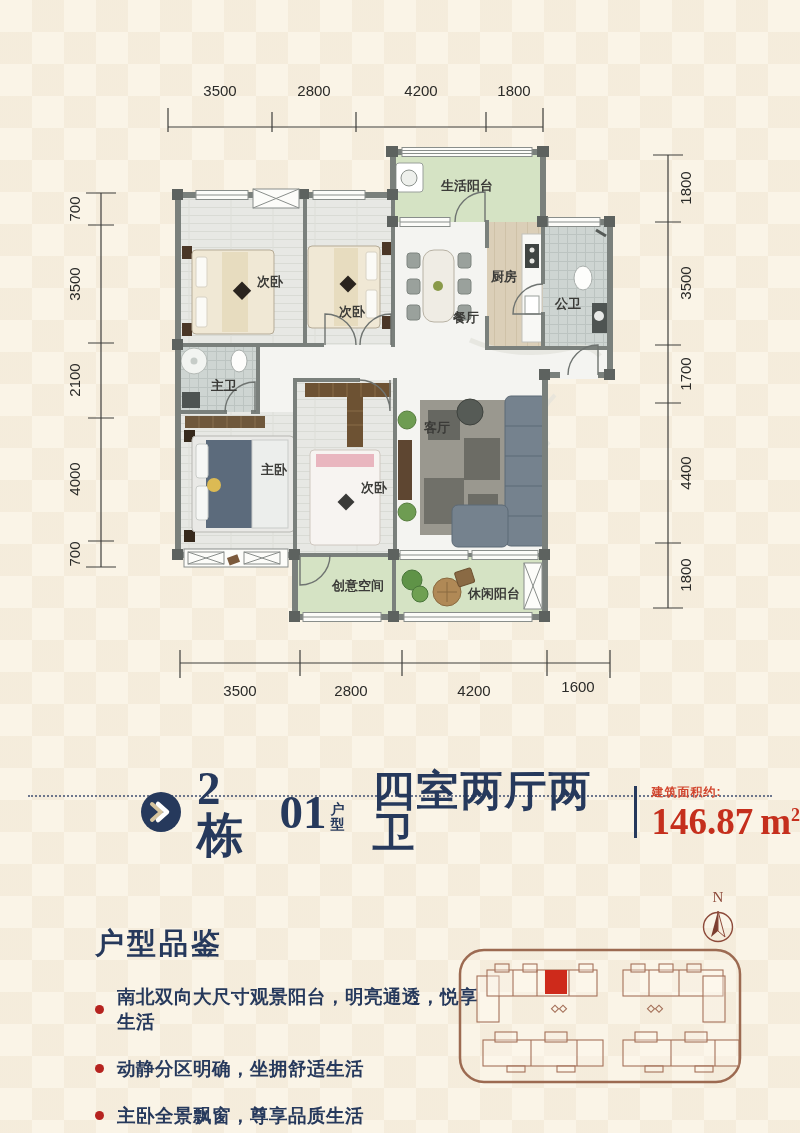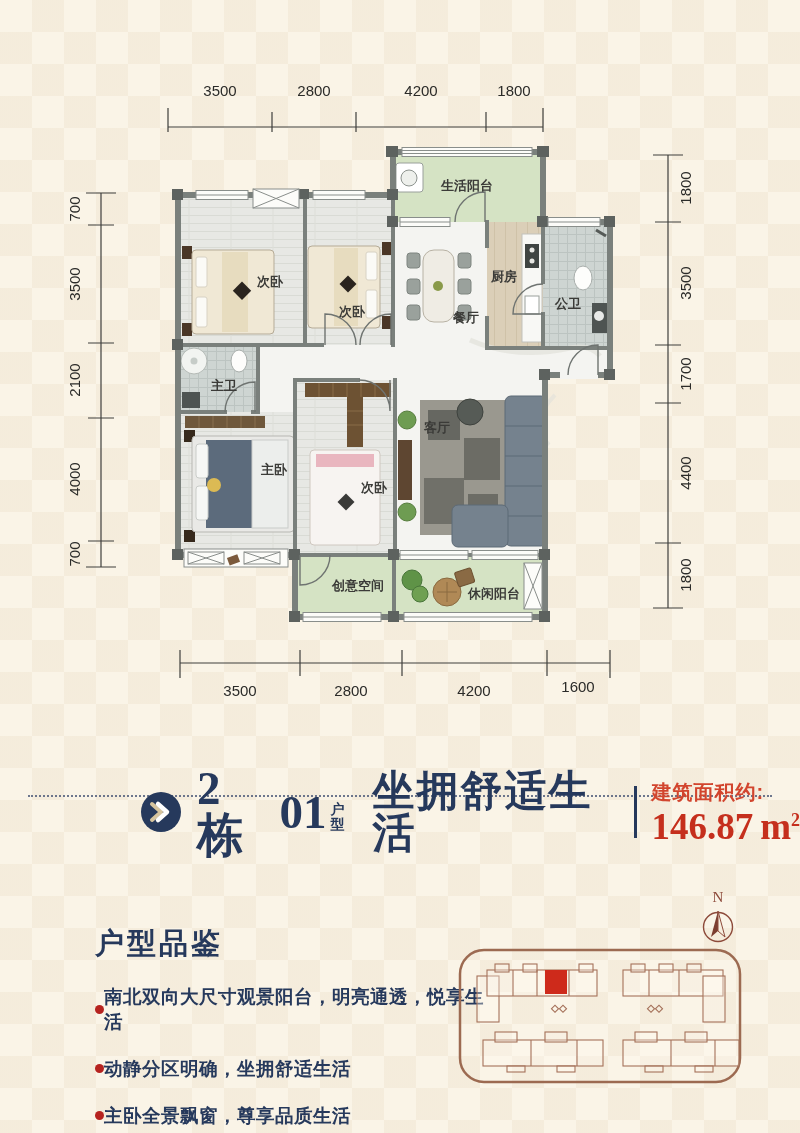--- a/index.html
+++ b/index.html
@@ -17,28 +17,28 @@
   .titlebar{position:absolute;top:781px;left:140px;height:62px;display:flex;align-items:center;}
   .tb-icon{width:42px;height:42px;flex:none;}
   .tb-main{display:flex;align-items:center;color:#26395c;}
   .tb-b{font-family:"Liberation Serif",serif;font-weight:700;font-size:47px;margin-left:15px;line-height:1;}
   .tb-no{font-family:"Liberation Serif",serif;font-weight:700;font-size:47px;margin-left:19px;line-height:1;}
   .tb-stack{display:inline-flex;flex-direction:column;margin-left:4px;margin-top:10px;}
   .tb-stack i{font-style:normal;font-size:14px;font-weight:700;line-height:1.1;color:#26395c;}
   .tb-layout{font-size:42px;font-weight:700;margin-left:28px;letter-spacing:2px;line-height:1;}
   .tb-div{width:3px;height:52px;background:#26395c;margin-left:24px;flex:none;}
   .tb-area{margin-left:14px;}
-  .tb-area-label{color:#d2452e;font-size:20px;font-weight:700;letter-spacing:1px;margin-bottom:2px;}
+  .tb-area-label{color:#d2452e;font-size:12px;font-weight:700;letter-spacing:1px;margin-bottom:2px;}
   .tb-area-value{color:#c52f1d;font-family:"Liberation Serif",serif;font-weight:700;font-size:37px;line-height:1;}
   .tb-area-value .unit{margin-left:7px;}
   .tb-area-value sup{font-size:18px;}
   .features{position:absolute;left:95px;top:924px;width:390px;}
   .features h2{margin:0 0 20px 0;color:#26395c;font-size:29px;font-weight:700;letter-spacing:3px;}
   .features ul{list-style:none;margin:0;padding:0;}
-  .features li{display:flex;align-items:center;margin-bottom:22px;color:#26395c;font-size:18.5px;font-weight:600;letter-spacing:.5px;}
+  .features li{display:flex;align-items:center;gap:13px;margin-bottom:22px;color:#26395c;font-size:18.5px;font-weight:600;letter-spacing:.5px;}
   .dot{width:9px;height:9px;border-radius:50%;background:#b6231f;flex:none;}
   .compass{position:absolute;left:698px;top:890px;width:40px;text-align:center;color:#8d4a3a;}
   .compass .n{font-family:"Liberation Serif",serif;font-size:15px;line-height:1;margin-bottom:2px;}
   .siteplan{position:absolute;left:457px;top:946px;}
 </style>
 </head>
 <body>
 
 <div class="page">
 
@@ -320,21 +320,21 @@
       <path d="M12,13 L21,21 L12,29" stroke="#d6c49e" stroke-width="4" fill="none" stroke-linecap="round" stroke-linejoin="round"></path>
       <path d="M18,13 L27,21 L18,29" stroke="#ffffff" stroke-width="4.5" fill="none" stroke-linecap="round" stroke-linejoin="round"></path>
     </svg>
     <div class="tb-main">
       <span class="tb-b">2栋</span>
       <span class="tb-no">01</span>
       <span class="tb-stack">
           <i>户</i>
           <i>型</i>
         </span>
-      <span class="tb-layout">坐拥舒适生活</span>
+      <span class="tb-layout">四室两厅两卫</span>
     </div>
     <div class="tb-div"></div>
     <div class="tb-area">
       <div class="tb-area-label">建筑面积约:</div>
       <div class="tb-area-value"><span>146.87</span><span class="unit">m</span><sup>2</sup></div>
     </div>
   </div>
 
   <div class="features">
     <h2>户型品鉴</h2>

